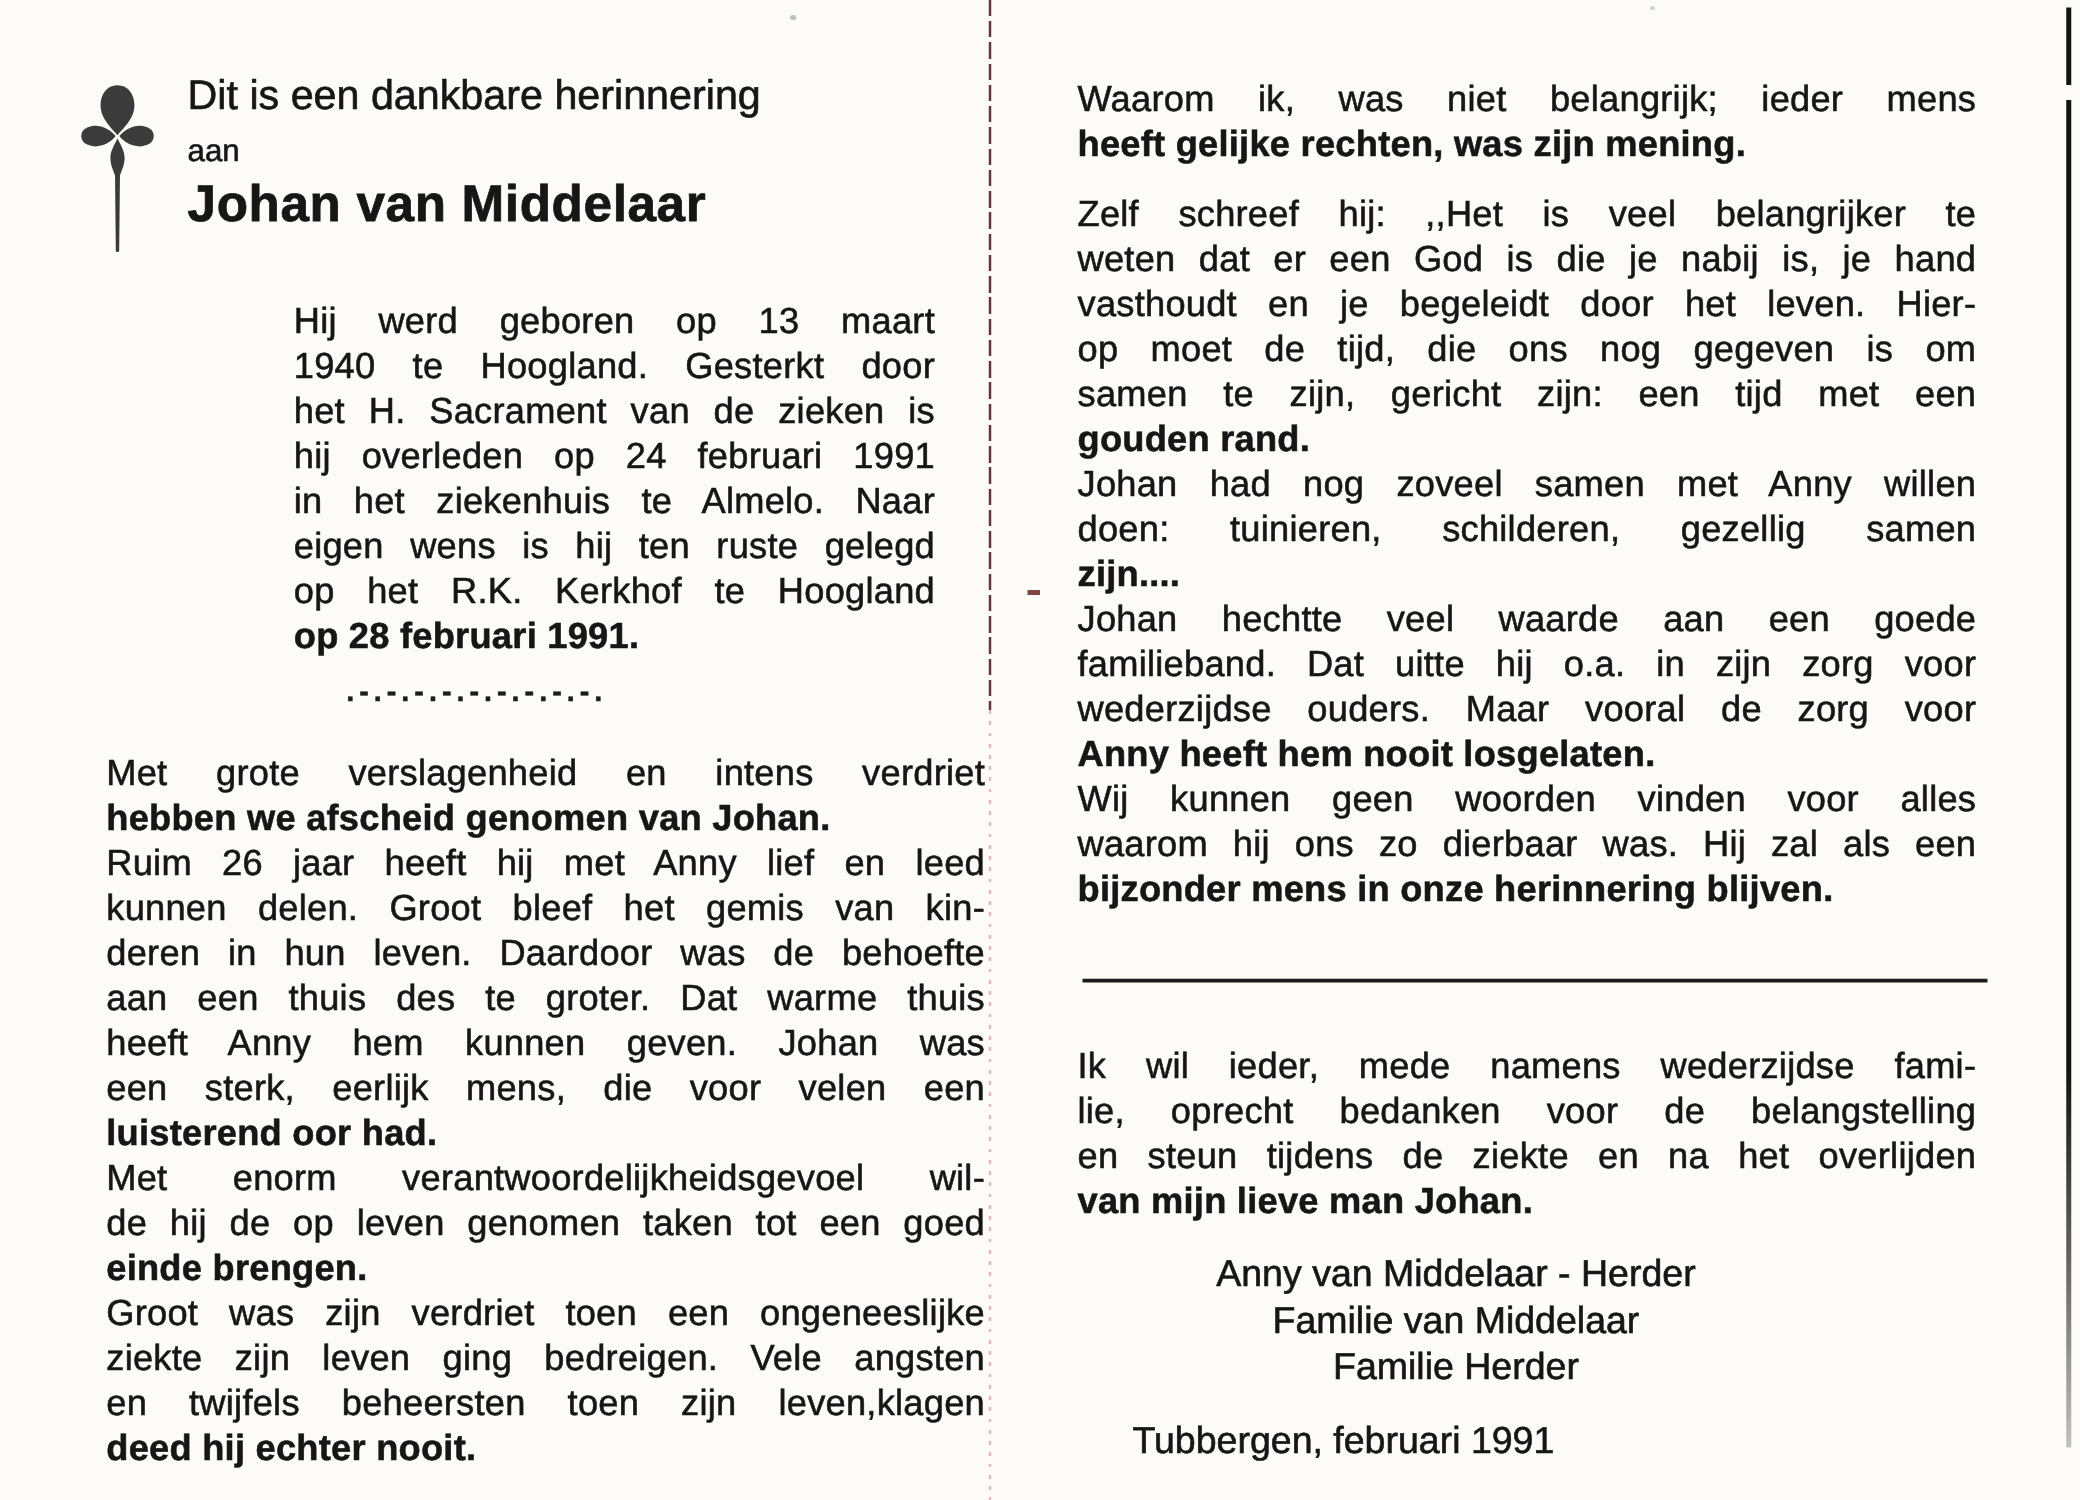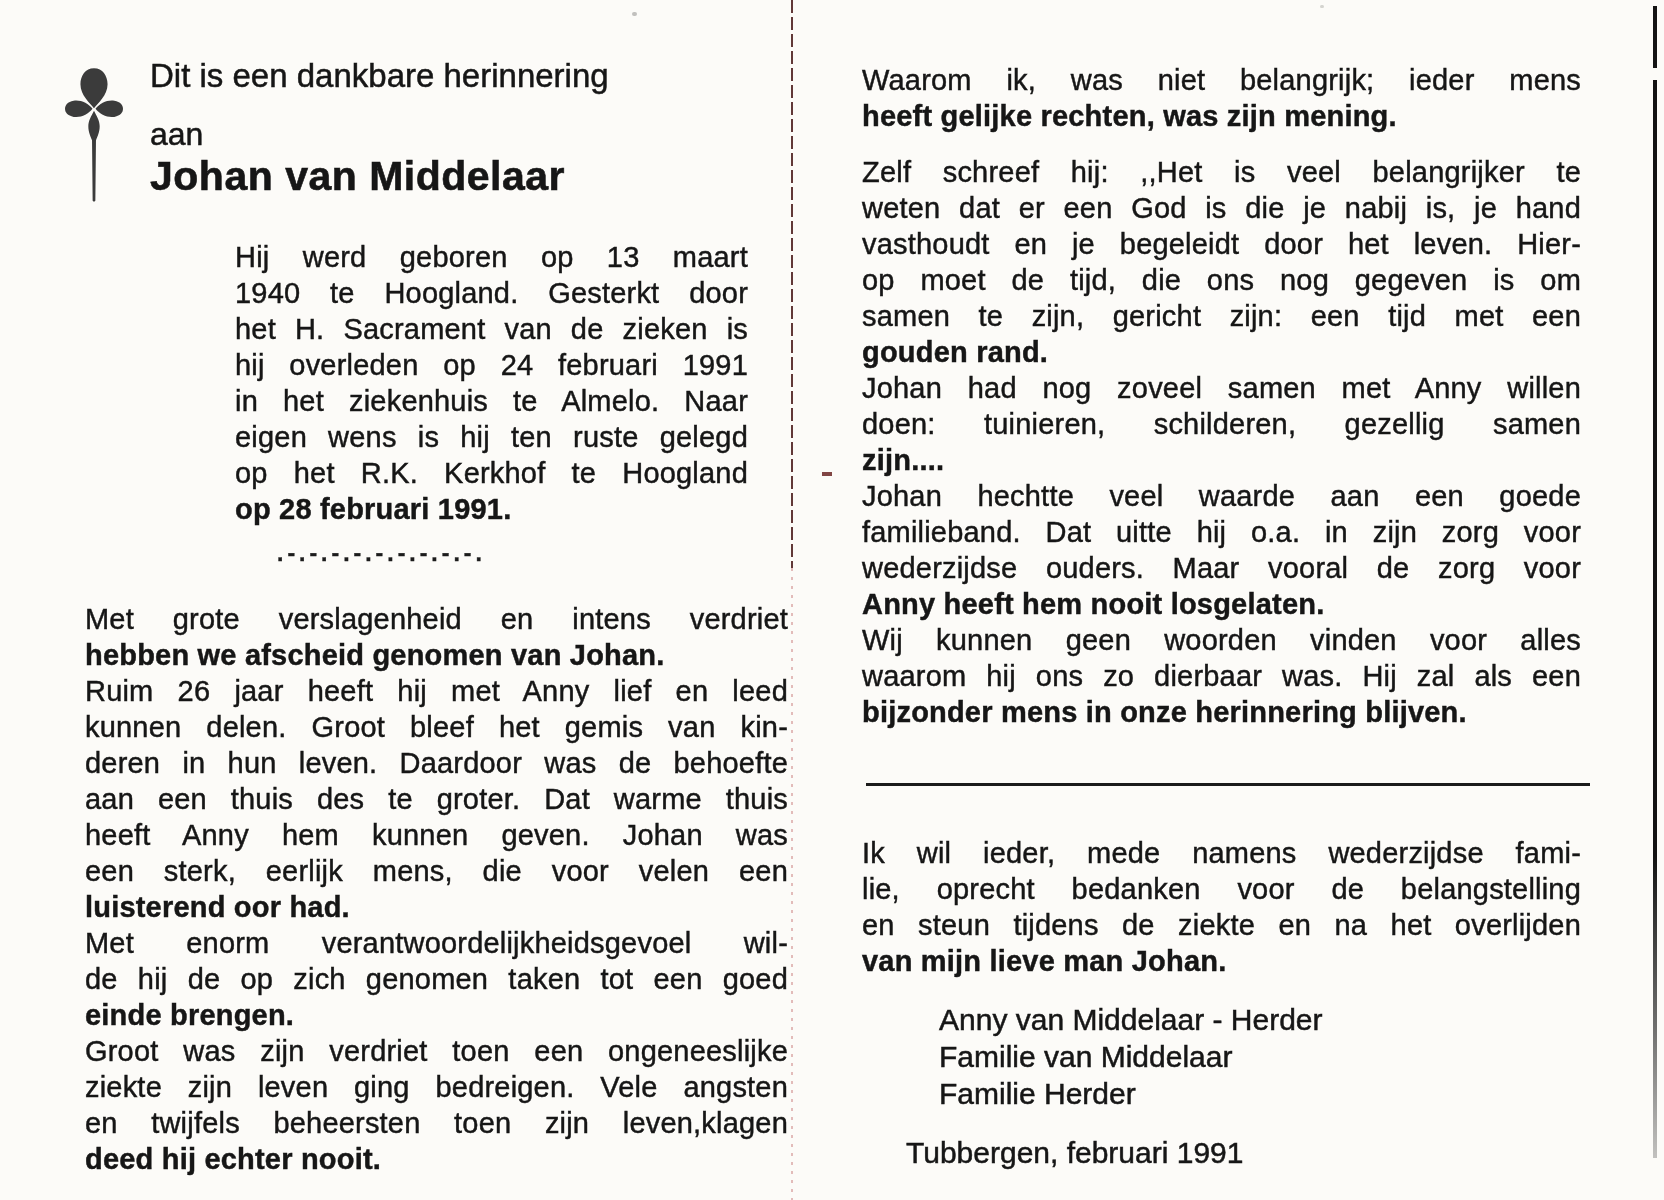--- a/index.html
+++ b/index.html
@@ -12,32 +12,32 @@
   .abs { position:absolute; }
   .tline {
     font-size:29px; line-height:36px; letter-spacing:0.2px;
     -webkit-text-stroke:0.45px currentColor;
   }
   .tl-just { text-align:justify; text-align-last:justify; }
   .tl-end  { text-align:left;font-weight:bold; }
   
   .hdr { left:150px; top:56px; width:592px; text-align:left; }
   .hdr-line1 { font-size:33px; line-height:40px; -webkit-text-stroke:0.5px currentColor; }
-  .hdr-aan   { font-size:32px; line-height:36px; margin-top:20px; -webkit-text-stroke:0.5px currentColor; }
+  .hdr-aan   { font-size:25px; line-height:36px; margin-top:7px; -webkit-text-stroke:0.5px currentColor; }
   .hdr-name  { font-size:41px; line-height:46px; margin-top:1px; font-weight:700; letter-spacing:0.5px; -webkit-text-stroke:0.6px currentColor; }
   
   #birth    { left:235px; top:239px; width:513px; }
   #divider  { left:277px; top:540px; width:230px; font-size:23px; font-weight:700;
               letter-spacing:4px; color:#1c1c1c; -webkit-text-stroke:0.4px currentColor; }
   #memorial { left:56px;  top:601px; width:703px;margin-left:29px; }
   #opening  { left:862px; top:62px;  width:719px; }
   #quote    { left:862px; top:154px; width:719px; }
   #rule     { left:866px; top:783px; width:724px; height:3px; background:#1b1b1b; }
   #thanks   { left:862px; top:835px; width:719px; }
-  #sigs     { left:939px; top:1001px; }
+  #sigs     { left:973px; top:1001px;text-align:center; }
   #sigs .sig { font-size:30px; line-height:37px; -webkit-text-stroke:0.5px currentColor; }
   #date     { left:862px; top:1136px; font-size:30px;margin-left:44px; -webkit-text-stroke:0.5px currentColor; }
   
   #cross { left:56px; top:62px; width:76px; height:148px; }
   
   .fold-top {
     left:791px; top:0; width:2px; height:568px;
     background:repeating-linear-gradient(180deg,
       rgba(70,22,22,0.85) 0 13px, rgba(70,22,22,0) 13px 17px);
   }
@@ -94,21 +94,21 @@
         <div class="tline tl-just">Met grote verslagenheid en intens verdriet</div>
         <div class="tline tl-end">hebben we afscheid genomen van Johan.</div>
         <div class="tline tl-just">Ruim 26 jaar heeft hij met Anny lief en leed</div>
         <div class="tline tl-just">kunnen delen. Groot bleef het gemis van kin-</div>
         <div class="tline tl-just">deren in hun leven. Daardoor was de behoefte</div>
         <div class="tline tl-just">aan een thuis des te groter. Dat warme thuis</div>
         <div class="tline tl-just">heeft Anny hem kunnen geven. Johan was</div>
         <div class="tline tl-just">een sterk, eerlijk mens, die voor velen een</div>
         <div class="tline tl-end">luisterend oor had.</div>
         <div class="tline tl-just">Met enorm verantwoordelijkheidsgevoel wil-</div>
-        <div class="tline tl-just">de hij de op zich genomen taken tot een goed</div>
+        <div class="tline tl-just">de hij de op leven genomen taken tot een goed</div>
         <div class="tline tl-end">einde brengen.</div>
         <div class="tline tl-just">Groot was zijn verdriet toen een ongeneeslijke</div>
         <div class="tline tl-just">ziekte zijn leven ging bedreigen. Vele angsten</div>
         <div class="tline tl-just">en twijfels beheersten toen zijn leven,klagen</div>
         <div class="tline tl-end">deed hij echter nooit.</div>
       </div>
   </div>
 
   <div>
 

